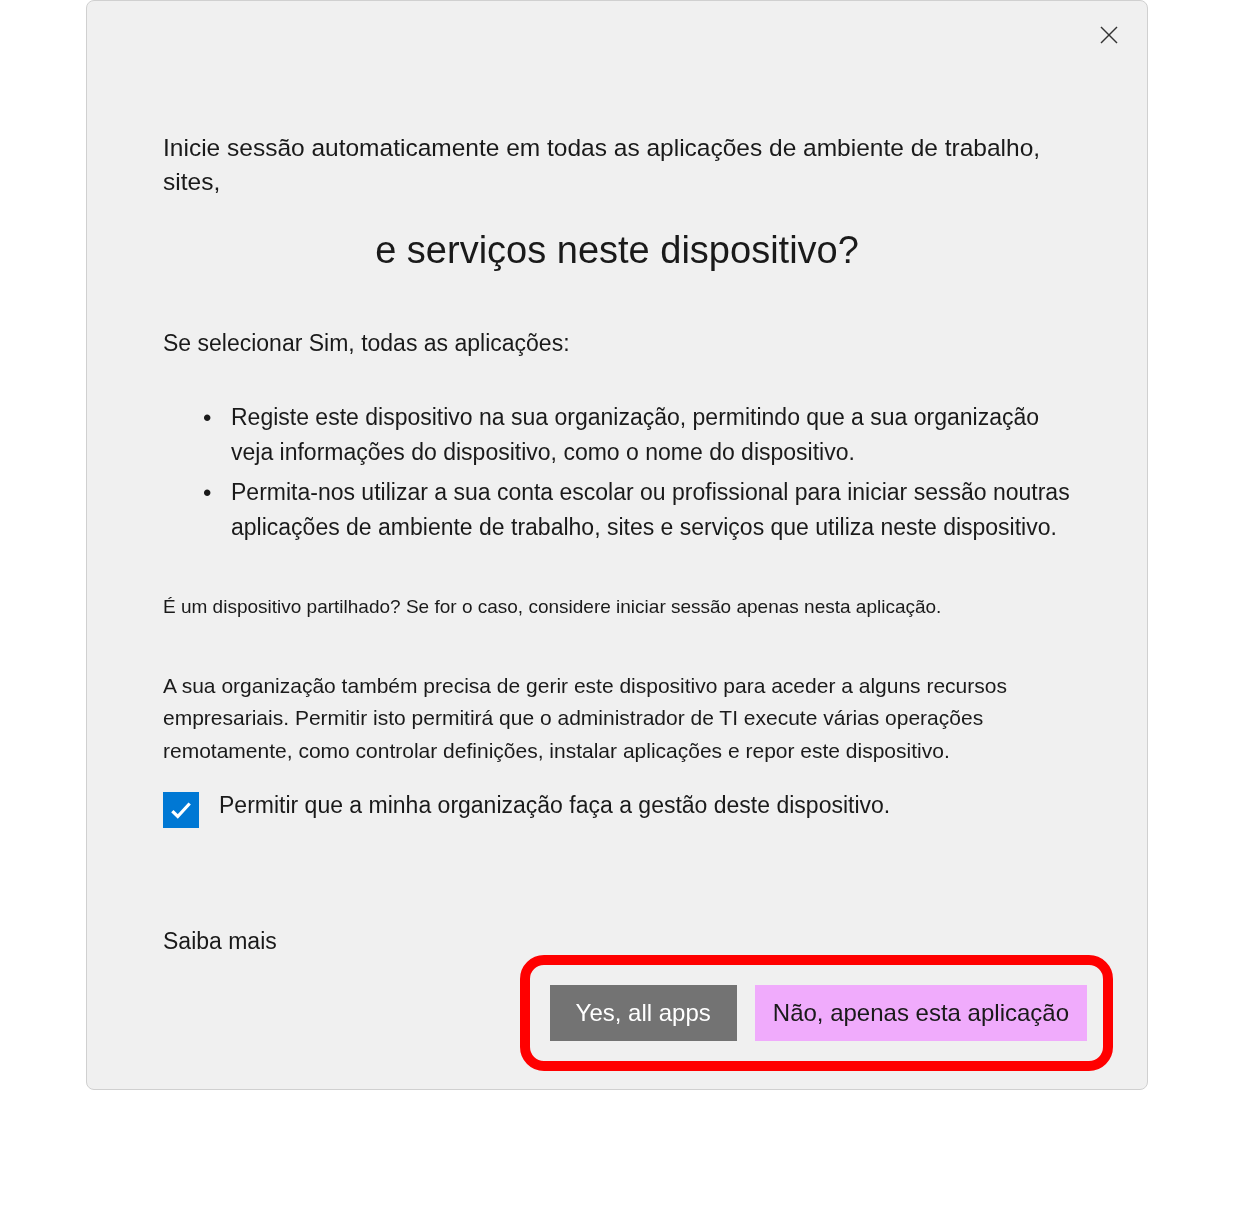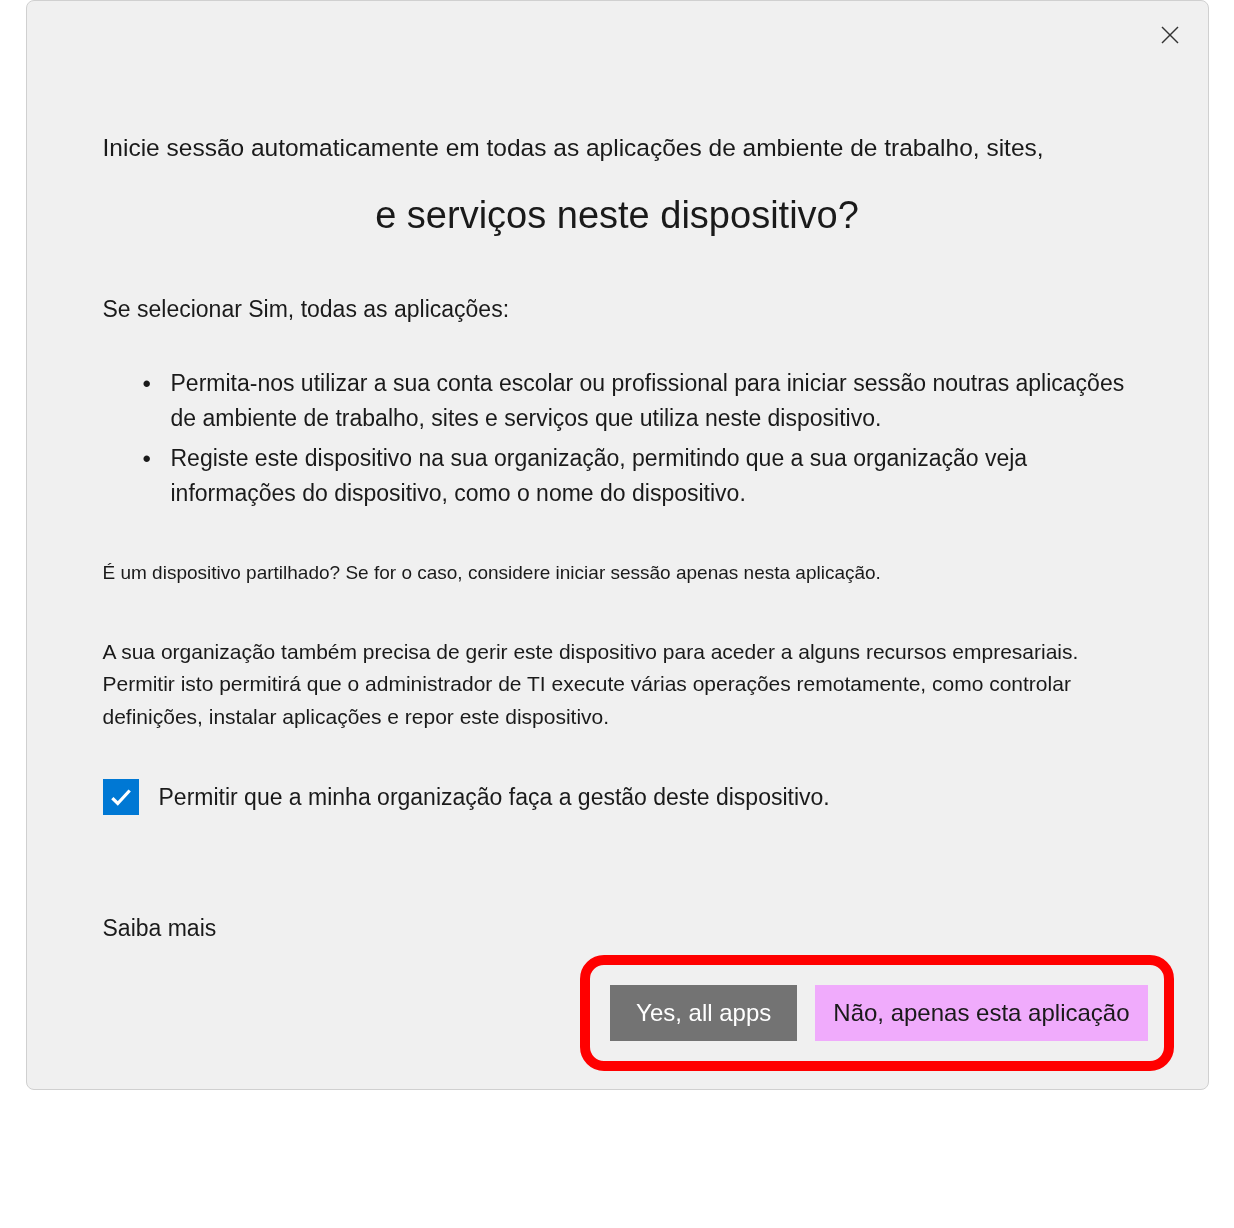--- a/index.html
+++ b/index.html
@@ -8,21 +8,21 @@
       padding: 0;
     }
     body {
       font-family: 'Segoe UI', Tahoma, Geneva, Verdana, sans-serif;
       background: #ffffff;
       width: 1234px;
       height: 1228px;
       overflow: hidden;
     }
     .dialog {
-      width: 1183px;
+      width: 1062px;
       height: 1090px;
       margin: 0 auto;
       background: #f0f0f0;
       border: 1px solid #d0d0d0;
       border-radius: 8px;
       position: relative;
       padding: 20px;
     }
     .close-btn {
       position: absolute;
@@ -92,22 +92,21 @@
       margin-top: 48px;
     }
     .paragraph2 {
       font-size: 21px;
       color: #1a1a1a;
       line-height: 1.55;
       margin-top: 48px;
     }
     .checkbox-row {
       display: flex;
-      align-items: center;
-      margin-top: 46px;
+      margin-top: 24px;
       gap: 20px;
     }
     .checkbox {
       width: 36px;
       height: 36px;
       background: #0078d4;
       display: flex;
       align-items: center;
       justify-content: center;
       cursor: pointer;
@@ -171,22 +170,22 @@
     </svg>
   </div>
 
   <div class="content">
     <div class="heading-line1">Inicie sessão automaticamente em todas as aplicações de ambiente de trabalho, sites,</div>
     <div class="heading-line2">e serviços neste dispositivo?</div>
 
     <div class="subheading">Se selecionar Sim, todas as aplicações:</div>
 
     <ul class="bullet-list">
+      <li>Registe este dispositivo na sua organização, permitindo que a sua organização veja informações do dispositivo, como o nome do dispositivo.</li>
       <li>Permita-nos utilizar a sua conta escolar ou profissional para iniciar sessão noutras aplicações de ambiente de trabalho, sites e serviços que utiliza neste dispositivo.</li>
-      <li>Registe este dispositivo na sua organização, permitindo que a sua organização veja informações do dispositivo, como o nome do dispositivo.</li>
     </ul>
 
     <div class="paragraph">É um dispositivo partilhado? Se for o caso, considere iniciar sessão apenas nesta aplicação.</div>
 
     <div class="paragraph2">A sua organização também precisa de gerir este dispositivo para aceder a alguns recursos empresariais. Permitir isto permitirá que o administrador de TI execute várias operações remotamente, como controlar definições, instalar aplicações e repor este dispositivo.</div>
 
     <div class="checkbox-row">
       <div class="checkbox">
         <svg viewBox="0 0 24 24">
           <polyline points="4,13 9,18 20,6"></polyline>

